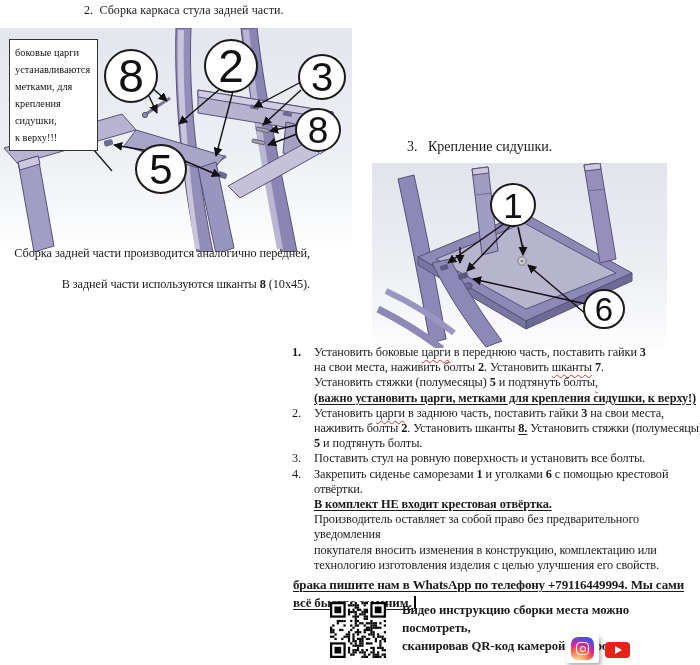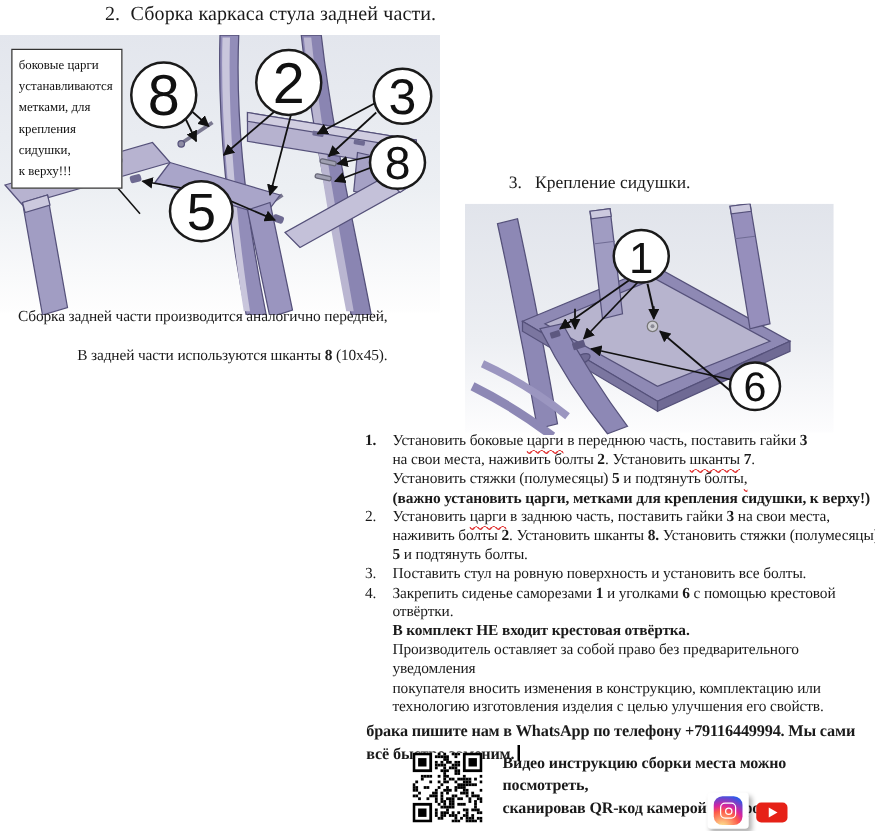--- a/index.html
+++ b/index.html
@@ -2,26 +2,26 @@
 <html><head>
 <meta charset="utf-8">
 <style>
   html,body{margin:0;padding:0}
   body{
     position:relative;width:700px;height:665px;overflow:hidden;
     background:#ffffff;color:#1a1a1a;
     font-family:"Liberation Serif",serif;
   }
   .b{font-weight:bold}
-  .u{text-underline-offset:2px;text-decoration-thickness:1.3px}
+  .u{text-decoration:underline;text-underline-offset:2px;text-decoration-thickness:1.3px}
   .sq{text-decoration-line:underline;text-decoration-style:wavy;text-decoration-color:#e03131;
       text-decoration-thickness:1px;text-underline-offset:2.5px;text-decoration-skip-ink:none}
   .cursor-bar{display:inline-block;width:2.5px;height:13px;background:#000;margin-left:2px;vertical-align:-2px}
 
-  .title2{position:absolute;left:84px;top:3px;font-size:16px;white-space:pre;letter-spacing:.1px}
+  .title2{position:absolute;left:84px;top:3px;font-size:12px;white-space:pre;letter-spacing:.1px}
   .title3{position:absolute;left:407px;top:139px;font-size:14px;white-space:pre}
 
   #dia1{position:absolute;left:0;top:28px}
   #dia2{position:absolute;left:372px;top:163px}
 
   .callout-box{
     position:absolute;left:9px;top:39px;width:77px;
     background:#fff;border:1.6px solid #333;padding:4px 5px;
     font-family:Liberation Serif, serif;font-size:10.3px;line-height:1.66;color:#111;
   }

